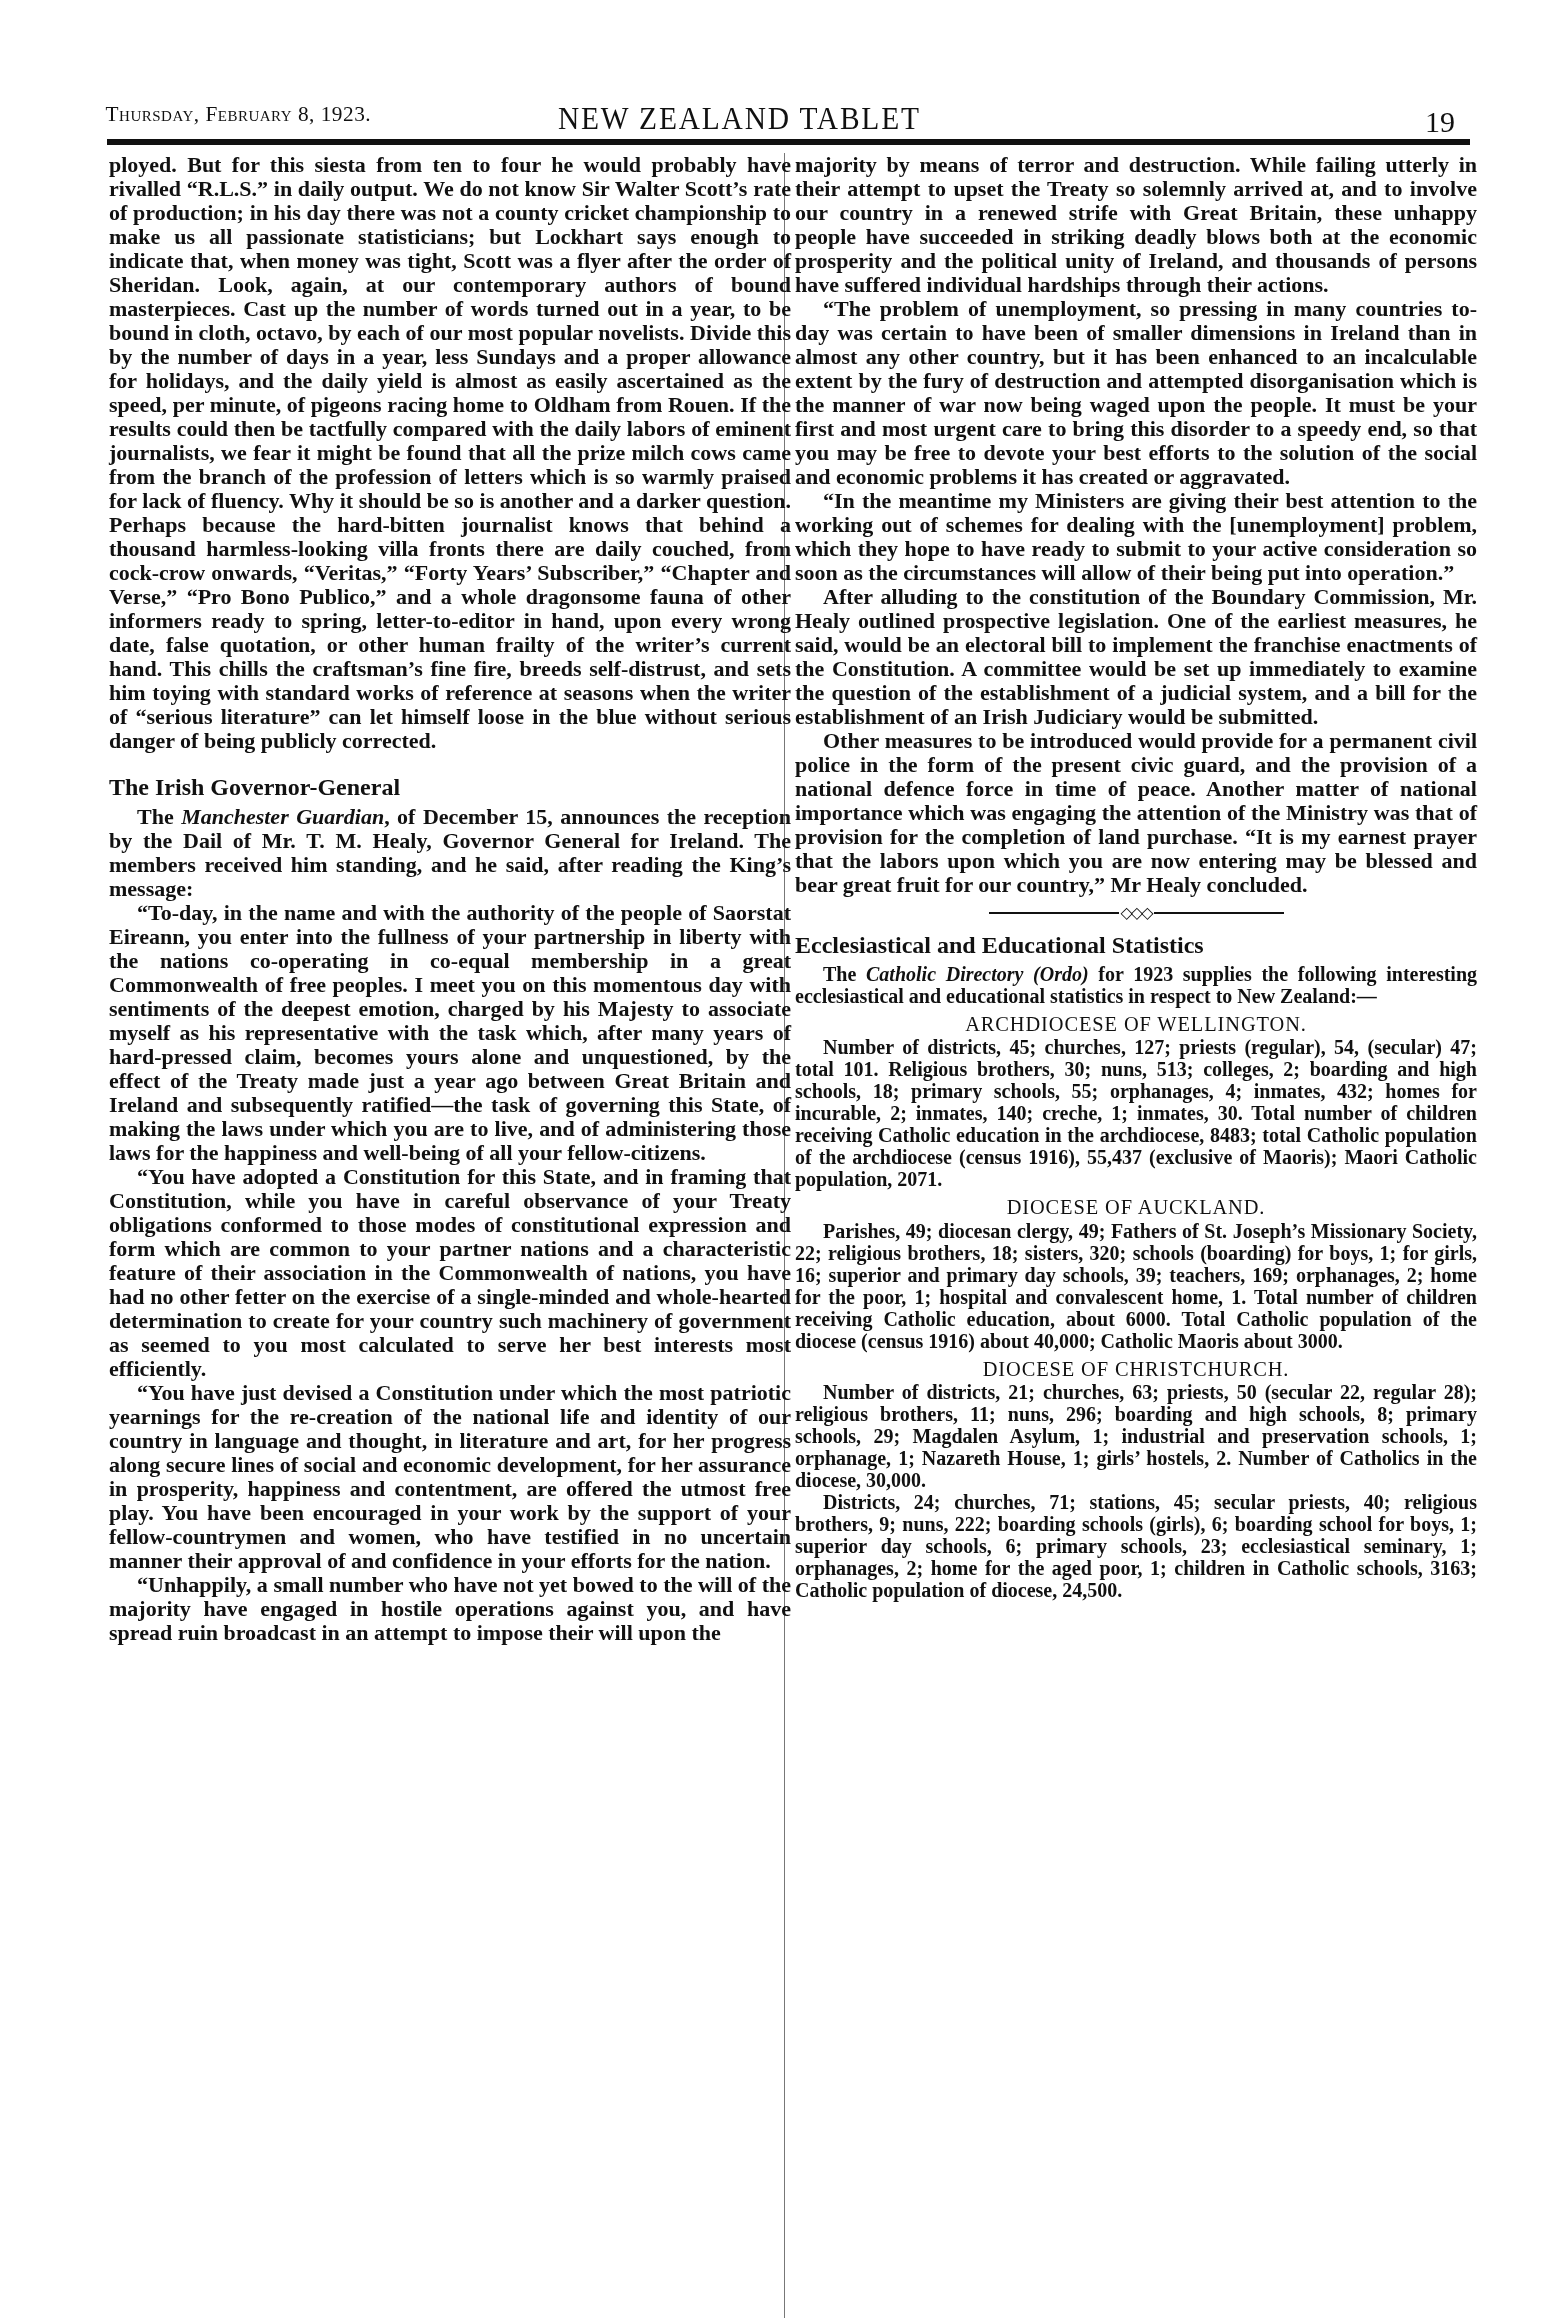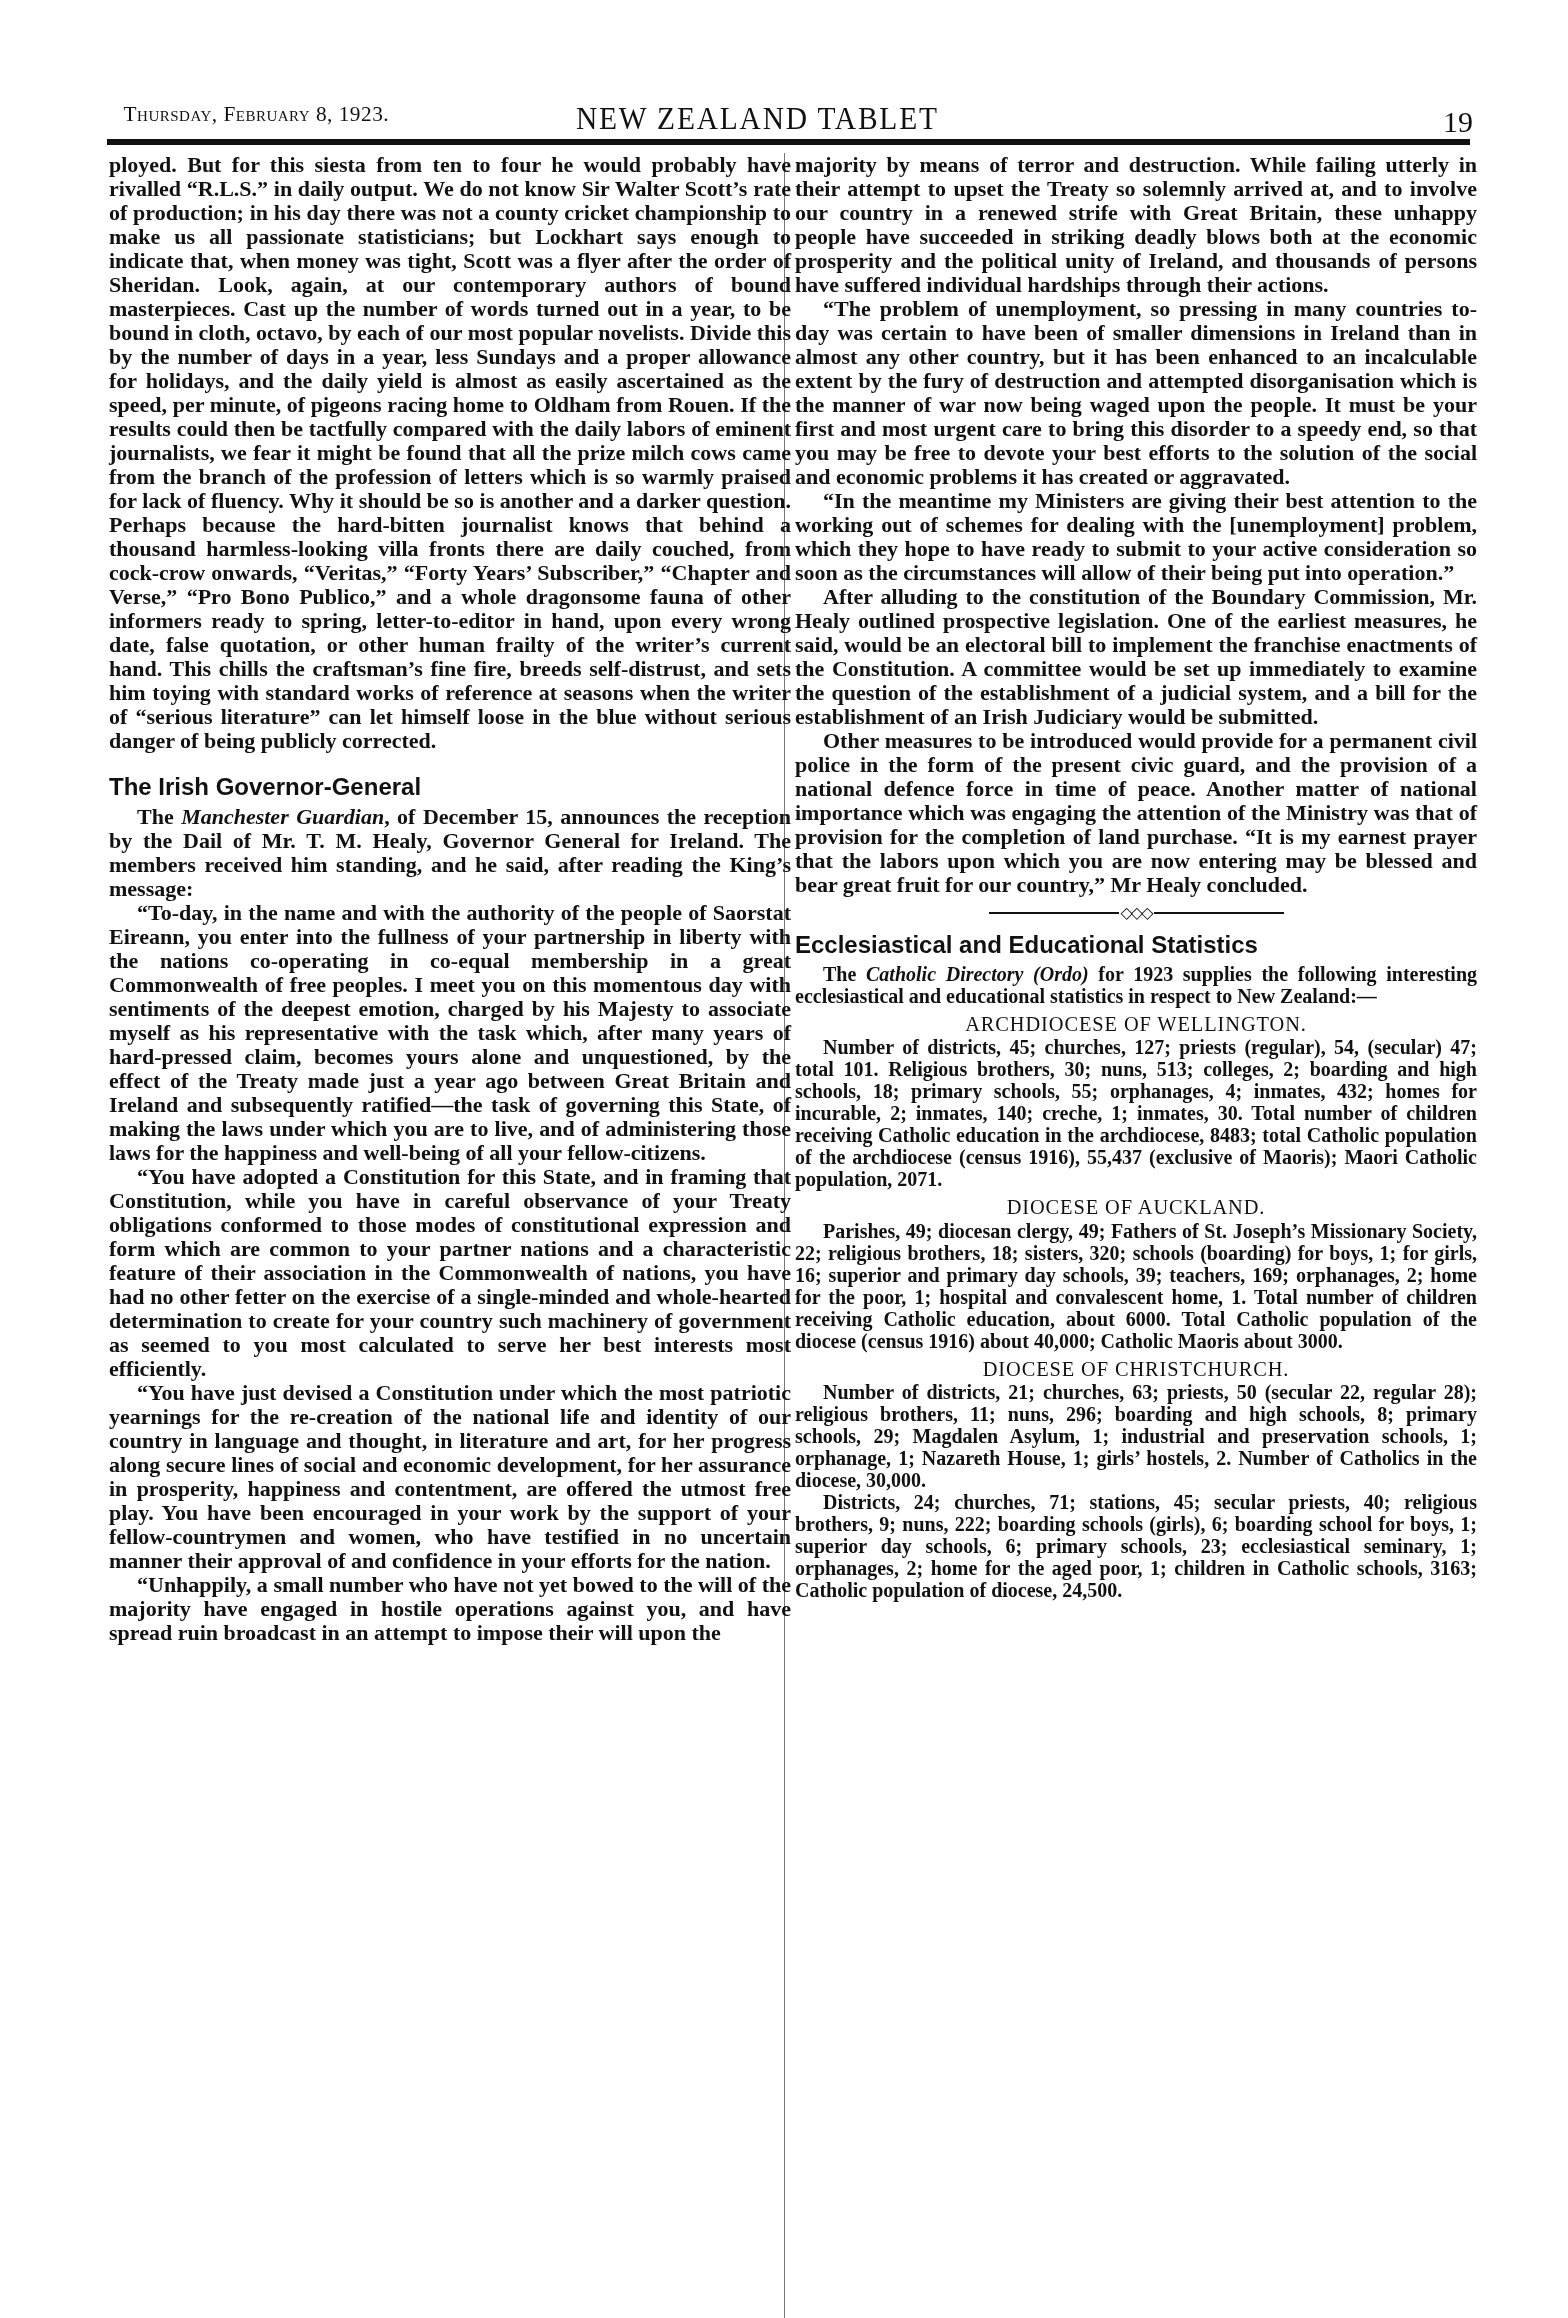--- a/index.html
+++ b/index.html
@@ -3,38 +3,38 @@
 <meta charset="utf-8">
 <style>
   html, body { margin: 0; padding: 0; background: #ffffff; }
   body {
     width: 1569px; height: 2560px; position: relative; overflow: hidden;
     font-family: "Liberation Serif", "DejaVu Serif", serif; color: #111;
   }
   .page { position: absolute; left: 0; top: 0; width: 1569px; height: 2560px; }
 
   
-  .masthead { position: absolute; left: 119px; top: 93px; width: 1354px; height: 51px; }
+  .masthead { position: absolute; left: 101px; top: 93px; width: 1354px; height: 51px; }
   .mast-date { position: absolute; left: 4.6px; top: 9.3px; font-size: 21.3px; letter-spacing: 0.5px; font-variant: small-caps; }
   .mast-title { position: absolute; left: 457px; top: 8.3px; font-size: 31px; letter-spacing: 1.9px; transform: scaleX(0.95); transform-origin: left; }
   .mast-page { position: absolute; right: 0; top: 11.6px; font-size: 30px; font-weight: normal; }
   .mast-rule { position: absolute; left: 107px; top: 139px; width: 1363px; height: 5.6px; background: #111; }
 
   
   .col { position: absolute; top: 153px; width: 682px; font-size: 22px; line-height: 24px; text-align: justify; }
   .col-left { left: 109px; }
   .col-right { left: 795px; width: 682px; }
   .col-divider { position: absolute; left: 784px; top: 153px; width: 0.9px; height: 2189px; background: #777; }
 
   p { margin: 0; text-indent: 28px; font-weight: bold; }
   p.noindent { text-indent: 0; }
   em { font-style: italic; margin-top: 16px; }
 
   .section-head {
-    font-family: Liberation Sans, sans-serif; font-weight: bold;
+    font-family: Liberation Serif, serif; font-weight: bold;
     font-size: 24px; line-height: 28px; margin: 20.4px 0 3.7px 0; text-indent: 0;
   }
   .section-head.center { text-align: left; margin-top: 9.3px; }
   .subhead { text-align: center; font-size: 14px; letter-spacing: 0.5px; margin: 10.2px 0 1.9px 0; text-indent: 0; }
   .diocese-head { text-align: center; font-size: 20.4px; letter-spacing: 0.9px; margin: 4.6px 0 0.9px 0; text-indent: 0; }
   .stats { font-size: 20px; line-height: 22px; }
 
   .ornament {
     display: flex; align-items: center; justify-content: center; margin: 6.5px 0 0 0; height: 18.5px;
   }

